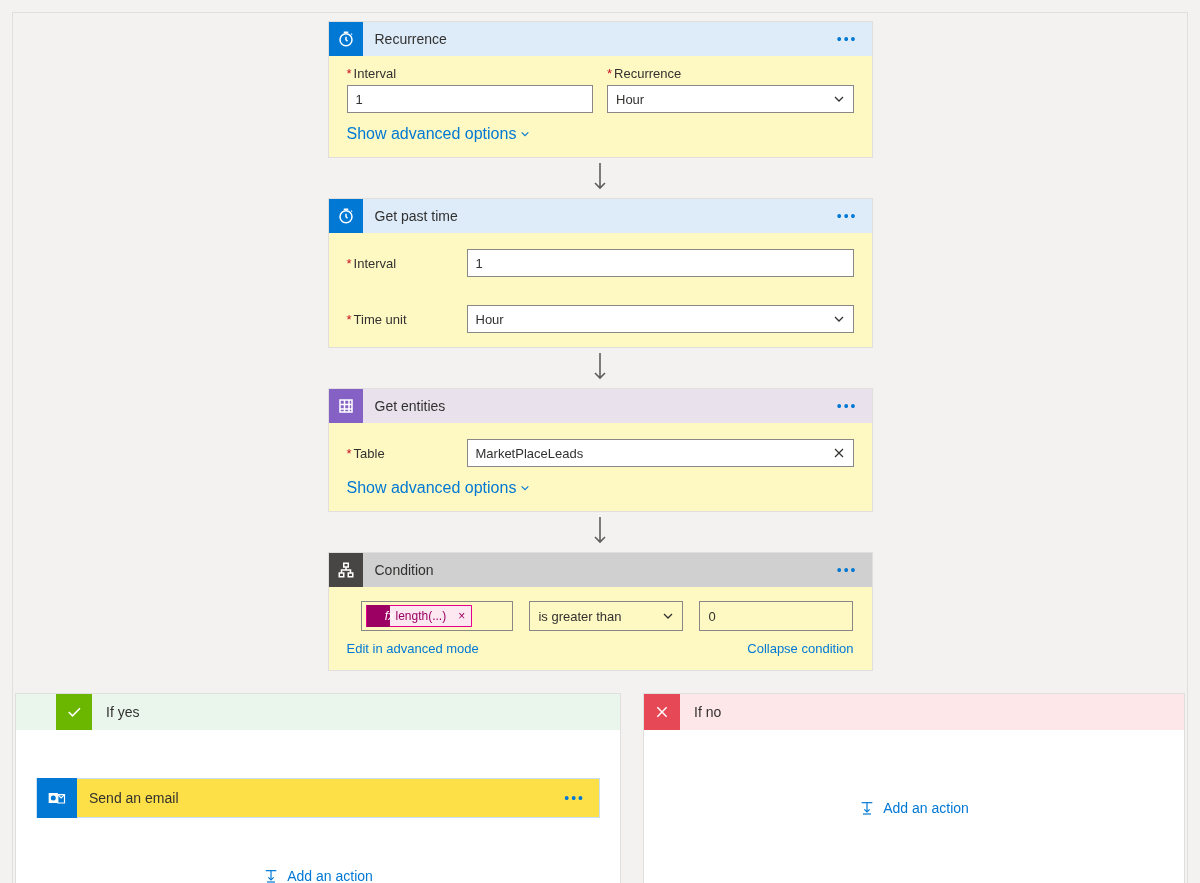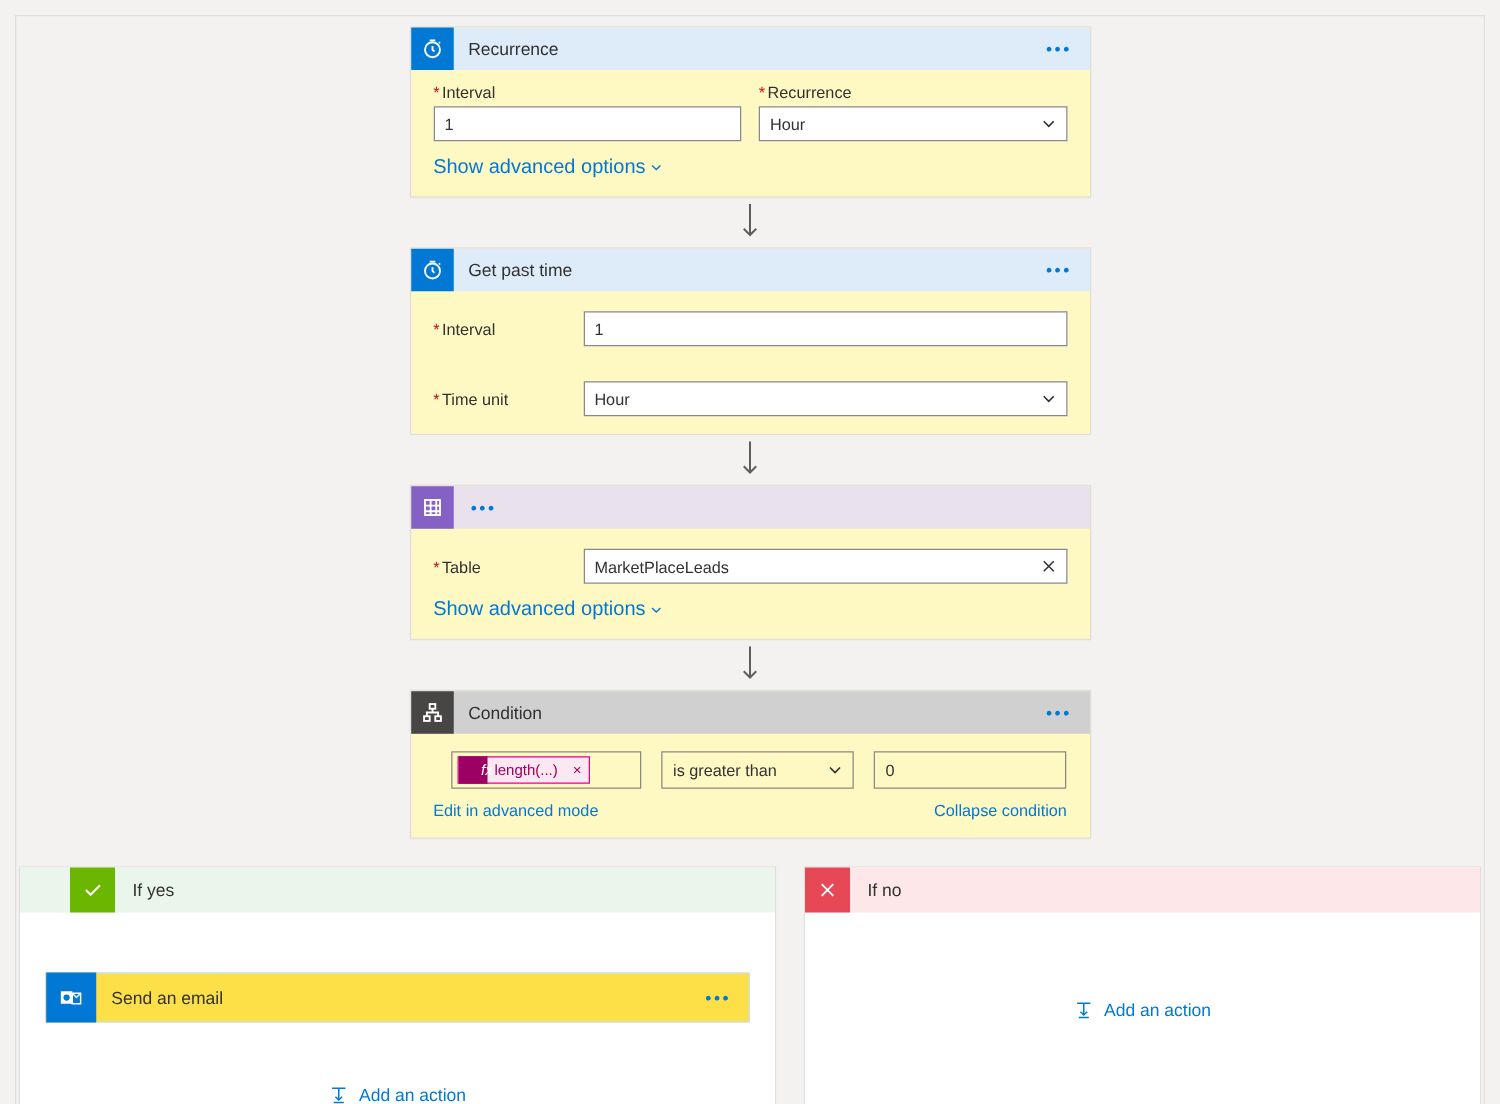--- a/index.html
+++ b/index.html
@@ -301,20 +301,21 @@
     </div>
 
     <div class="card">
       <div class="card-header purple">
         <div class="iconbox purple-bg">
           <svg width="18" height="18" viewBox="0 0 24 24" fill="none" stroke="#fff" stroke-width="2">
               <rect x="4" y="4" width="16" height="16"></rect>
               <path d="M4 10h16M4 16h16M10 4v16M16 4v16"></path>
             </svg>
         </div>
+        <div class="card-title">Get entities</div>
         <div class="more-dots">•••</div>
       </div>
       <div class="card-body">
         <div class="hrow">
           <span class="label req">Table</span>
           <div class="input" style="position:relative;">
             <span>MarketPlaceLeads</span>
             <span class="clear-x">
               <svg width="12" height="12" viewBox="0 0 12 12">
                   <path d="M2 2l8 8M10 2l-8 8" stroke="#323130" stroke-width="1.2"></path>

